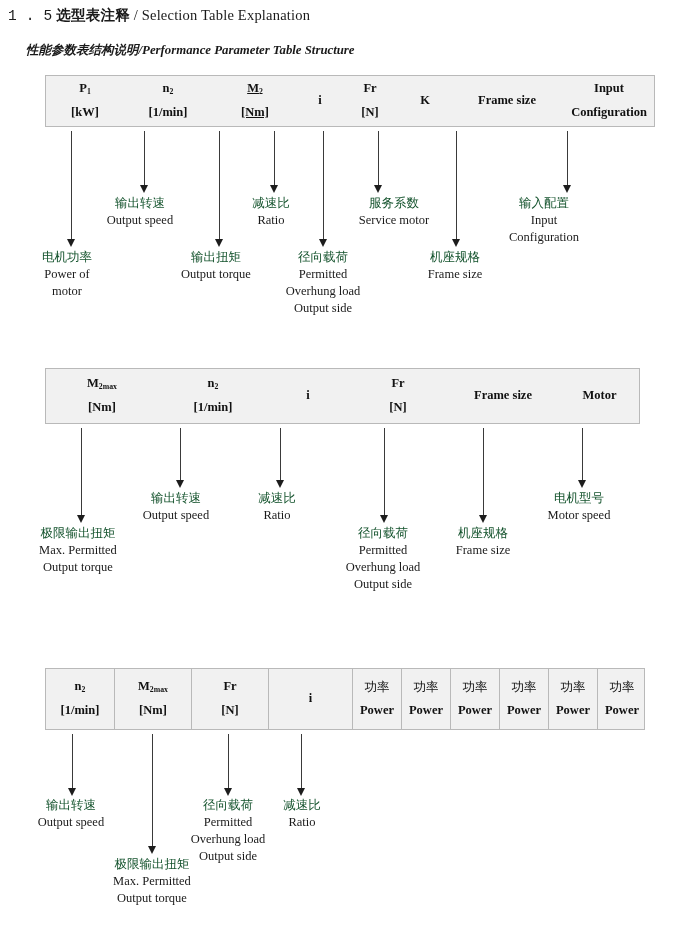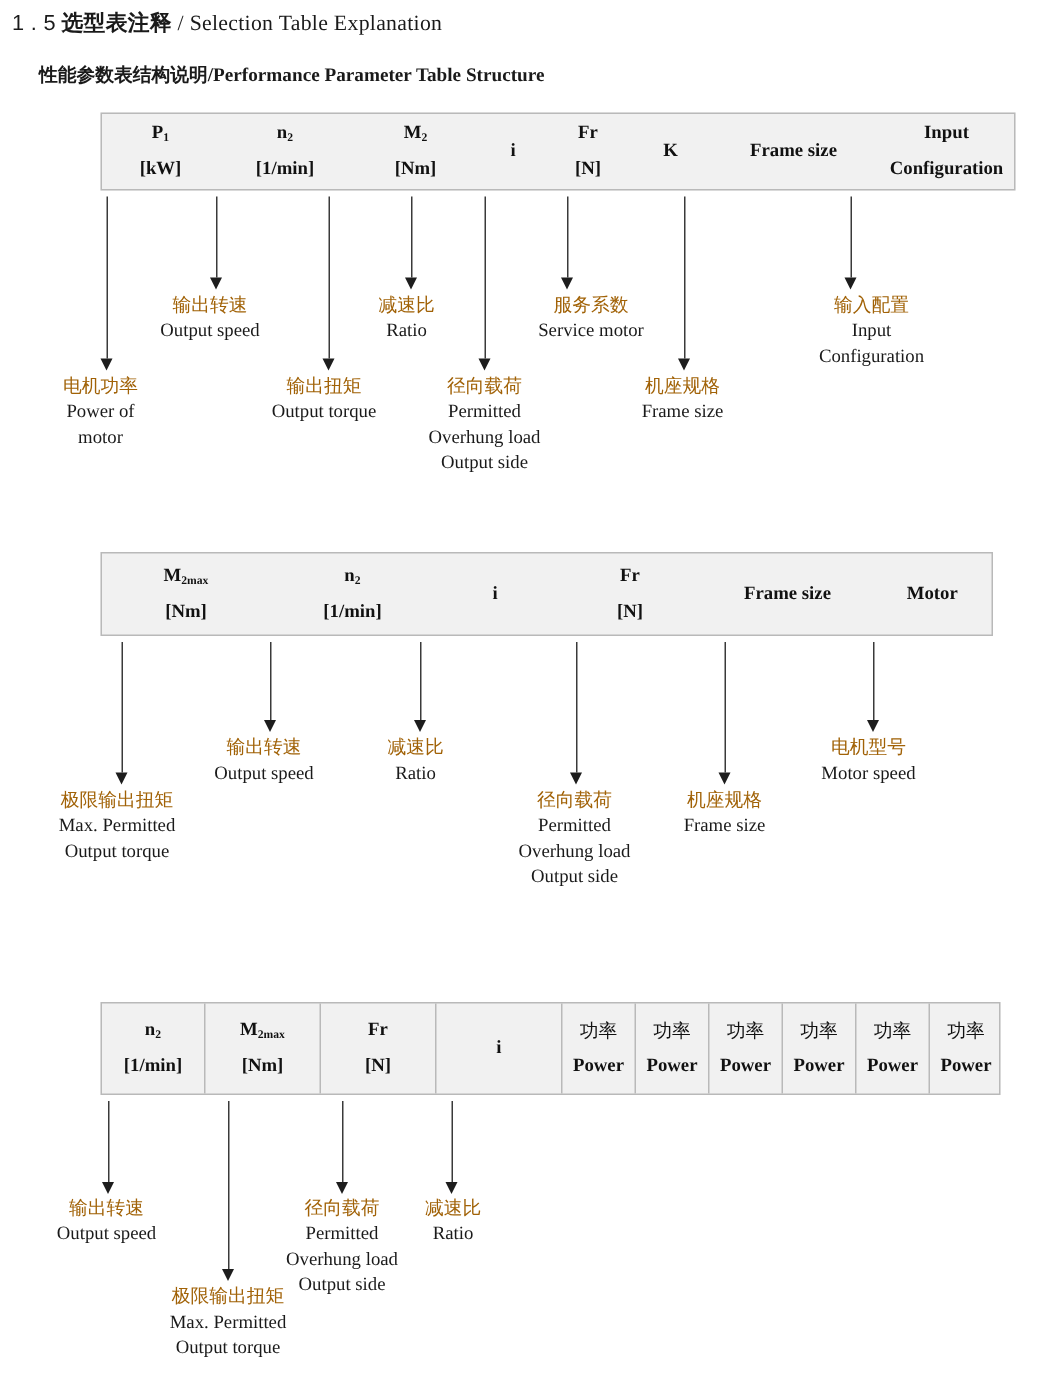--- a/index.html
+++ b/index.html
@@ -24,52 +24,52 @@
 
   
   .doc-title {
     position: absolute;
     left: 8px;
     top: 6px;
     font-size: 14.5px;
     letter-spacing: 0.2px;
     white-space: nowrap;
   }
-  .doc-title .num { font-family: Liberation Sans, sans-serif; }
+  .doc-title .num { font-family: Liberation Mono, monospace; }
   .doc-title .cn {
     font-family: Liberation Serif, serif;
     font-weight: bold;
     font-size: 14.5px;
   }
   .doc-title .en { font-family: "Liberation Serif", serif; font-size: 14.5px; }
 
   .sec-heading {
     position: absolute;
     left: 26px;
     font-size: 12.5px;
     white-space: nowrap;
+    font-style: italic;
   }
   .sec-heading .cn {
     font-family: "DejaVu Sans", sans-serif;
     font-weight: bold;
     font-size: 12.5px;
   }
   .sec-heading .en {
     font-family: "Liberation Serif", serif;
     font-weight: bold;
     font-size: 12.8px;
   }
 
   
   .tbl {
     position: absolute;
     background: #f1f1f1;
     border: 1px solid #b9b9b9;
     box-sizing: border-box;
-    margin-left: 22px;
   }
   .tbl .cell {
     position: absolute;
     top: 0;
     height: 100%;
     box-sizing: border-box;
     display: flex;
     flex-direction: column;
     align-items: center;
     justify-content: center;
@@ -121,21 +121,21 @@
   .ann {
     position: absolute;
     text-align: center;
     line-height: 1.35;
     white-space: nowrap;
   }
   .ann .cn {
     display: block;
     font-family: "DejaVu Sans", sans-serif;
     font-size: 12.5px;
-    color: #a16207;
+    color: #14532d;
   }
   .ann .en {
     display: block;
     font-family: "Liberation Serif", serif;
     font-size: 12.5px;
     color: #1a1a1a;
   }
 </style>
 </head>
 <body>
@@ -155,21 +155,21 @@
 
   <div class="tbl" style="left:45px; top:75px; width:610px; height:52px;">
     <div class="cell" style="left:0px; width:78px;">
       <span class="l1"><span>P</span><sub>1</sub></span>
       <span class="l2">[kW]</span>
     </div>
     <div class="cell" style="left:78px; width:88px;">
       <span class="l1"><span>n</span><sub>2</sub></span>
       <span class="l2">[1/min]</span>
     </div>
-    <div class="cell" style="left:166px; width:86px;">
+    <div class="cell" style="left:166px; width:86px;text-decoration:underline;">
       <span class="l1"><span>M</span><sub>2</sub></span>
       <span class="l2">[Nm]</span>
     </div>
     <div class="cell" style="left:252px; width:44px;">
       <span class="l1">i</span>
     </div>
     <div class="cell" style="left:296px; width:56px;">
       <span class="l1">Fr</span>
       <span class="l2">[N]</span>
     </div>
@@ -242,21 +242,21 @@
     <span class="en">Output side</span>
   </div>
   <div class="ann" style="left:349px; top:195px; width:90px;">
     <span class="cn">服务系数</span>
     <span class="en">Service motor</span>
   </div>
   <div class="ann" style="left:413px; top:249px; width:84px;">
     <span class="cn">机座规格</span>
     <span class="en">Frame size</span>
   </div>
-  <div class="ann" style="left:524px; top:195px; width:114px;">
+  <div class="ann" style="left:487px; top:195px; width:114px;">
     <span class="cn">输入配置</span>
     <span class="en">Input</span>
     <span class="en">Configuration</span>
   </div>
 
 
   <div class="tbl" style="left:45px; top:368px; width:595px; height:56px;">
     <div class="cell" style="left:0px; width:112px;">
       <span class="l1"><span>M</span><sub>2max</sub></span>
       <span class="l2">[Nm]</span>

